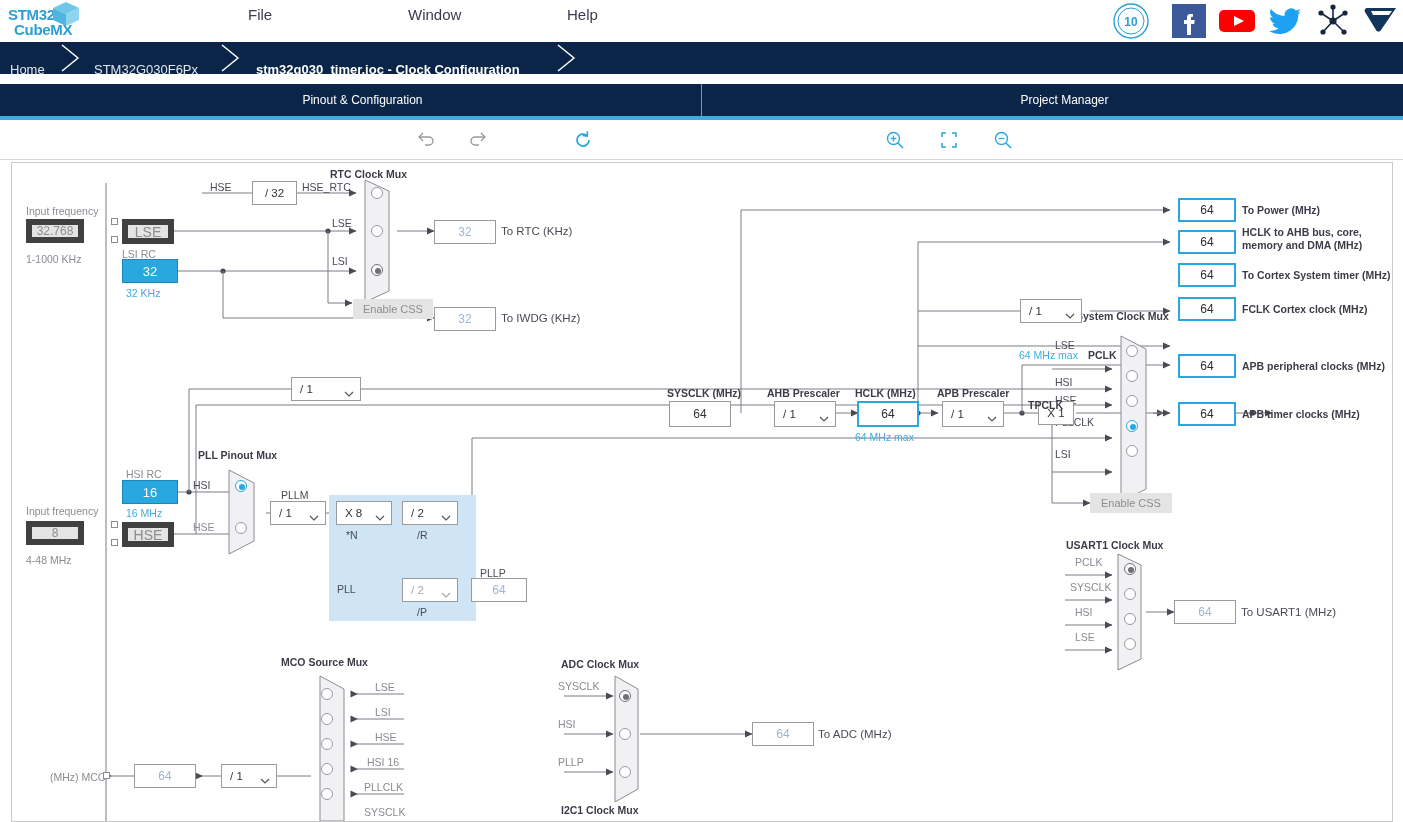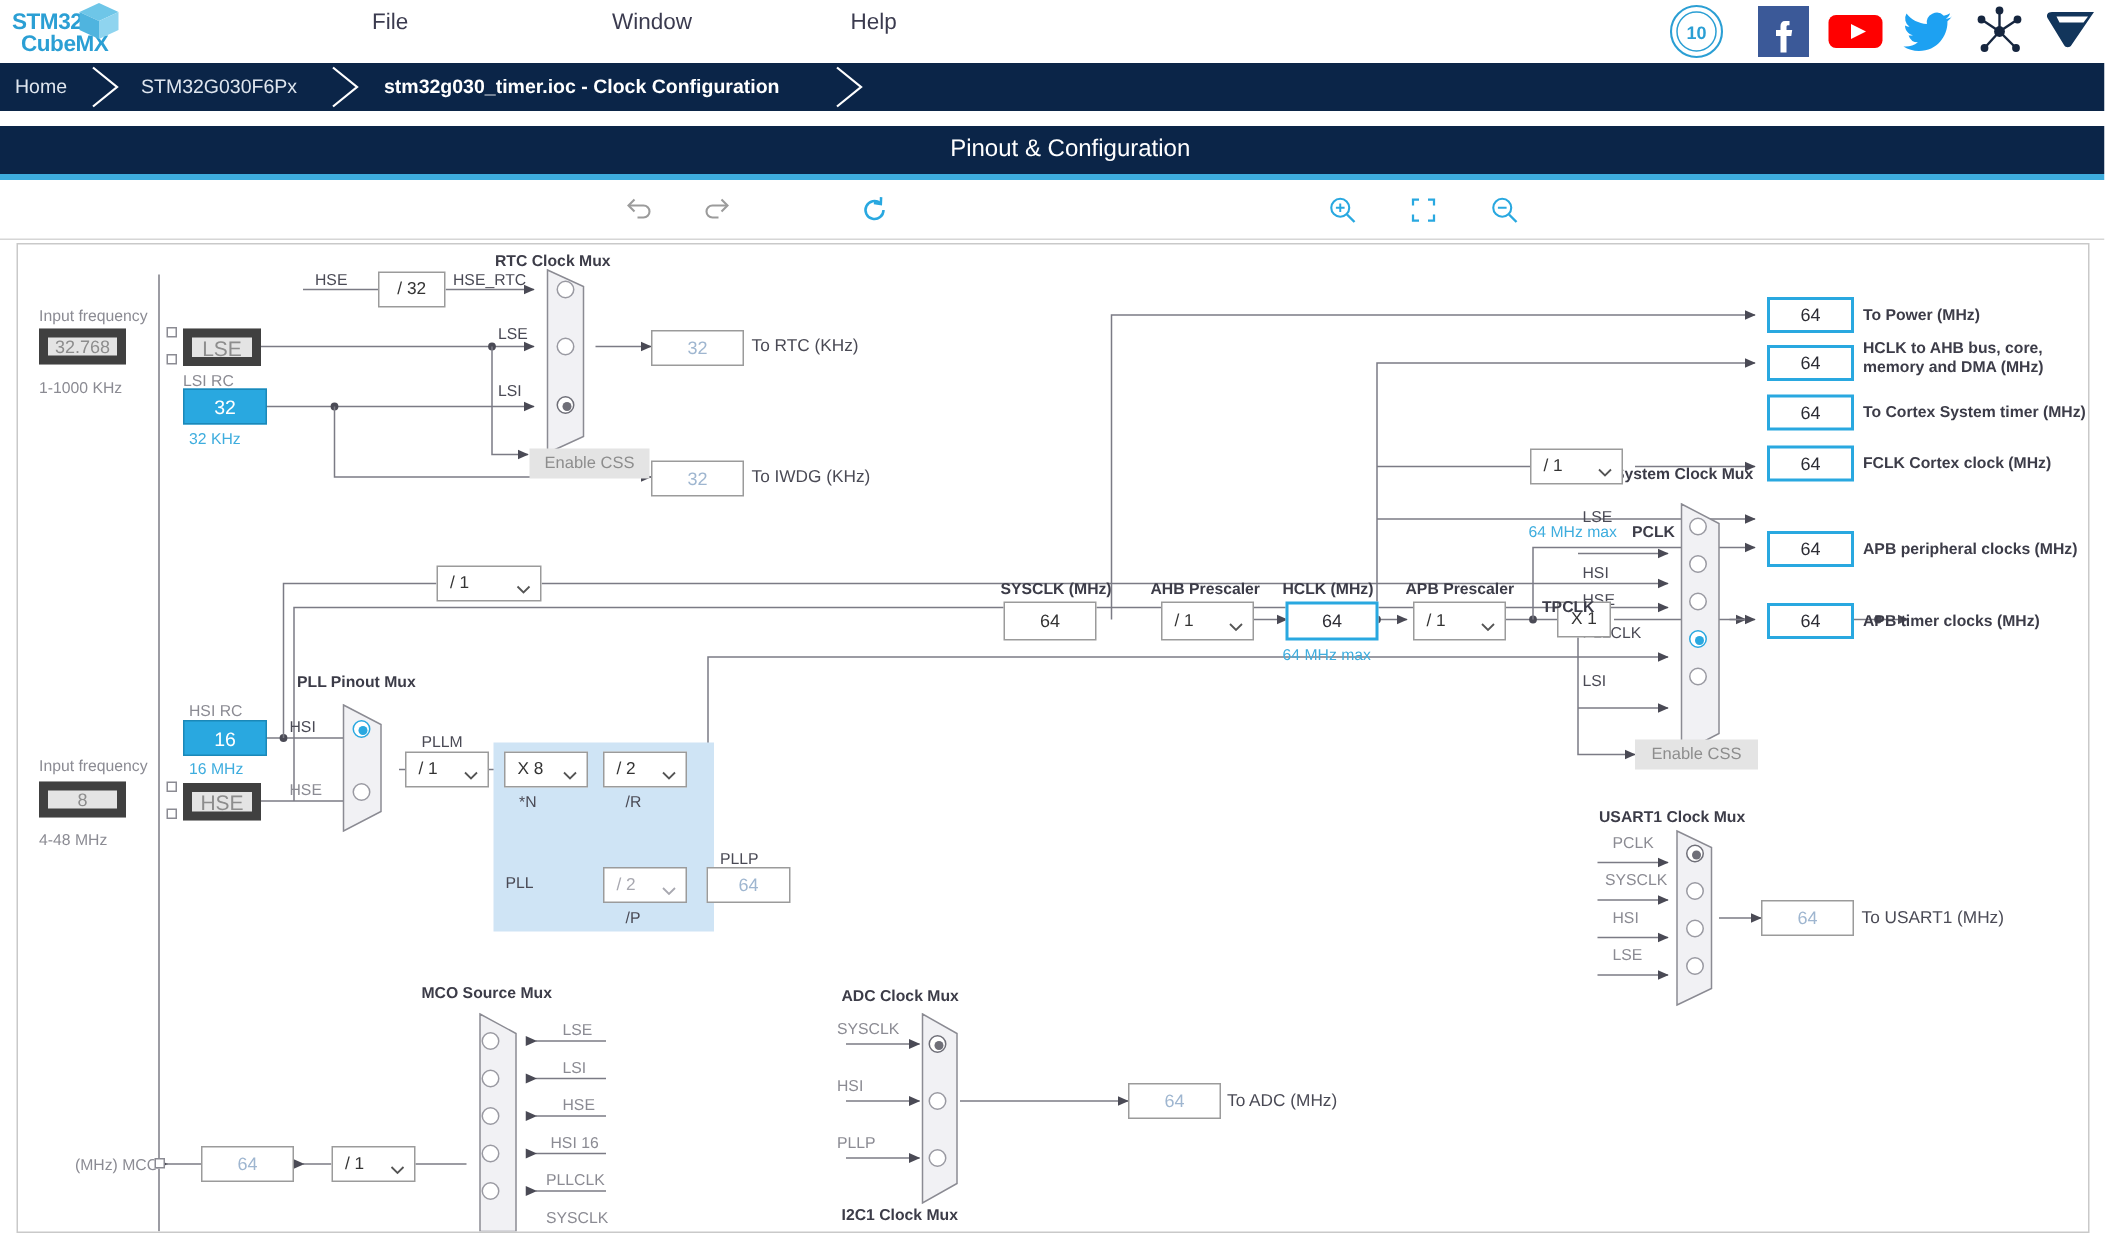--- a/index.html
+++ b/index.html
@@ -40,21 +40,21 @@
   #soc-tw    { left: 1266px; }
   #soc-net   { left: 1314px; }
   #soc-st    { left: 1362px; }
 
   
   .crumbbar {
     position: absolute; left: 0; top: 42px; width: 1403px; height: 32px;
     background: #0b2548;
   }
   .crumb {
-    position: absolute; top: 0; height: 32px; line-height: 32px;
+    position: absolute; top: 12px; height: 32px; line-height: 32px;
     color: #dfe6ef; font-size: 13px; white-space: nowrap;
   }
   #crumb-home { left: 10px; }
   #crumb-part { left: 94px; }
   #crumb-file { left: 256px; color: #ffffff; font-weight: bold; }
   .chev {
     position: absolute; top: 0; width: 26px; height: 32px;
   }
   #chev1 { left: 58px; }
   #chev2 { left: 218px; }
@@ -69,21 +69,21 @@
   }
 
   
   .tabbar {
     position: absolute; left: 0; top: 84px; width: 1403px; height: 32px;
     background: #0b2548;
     display: flex;
   }
   .tab {
     flex: 1 1 0; text-align: center; line-height: 32px;
-    color: #ffffff; font-size: 16px; cursor: pointer;
+    color: #ffffff; font-size: 12px; cursor: pointer;
     border-right: 1px solid #7e97b8;
     padding-left: 24px;
   }
   .tab:last-child { border-right: none; }
   .tab.active { background: #3eadde; }
   .tabunder {
     position: absolute; left: 0; top: 116px; width: 1403px; height: 4px;
     background: #3eadde;
   }
 
@@ -268,20 +268,21 @@
     <span class="chev" id="chev3">
       <svg width="26" height="32" viewBox="0 0 26 32">
           <polyline points="4,3 20,16 4,29" fill="none" stroke="#ffffff" stroke-width="1.5"></polyline>
         </svg>
     </span>
     <button id="generate-code">GENERATE CODE</button>
   </div>
 
   <div class="tabbar">
     <div class="tab">Pinout &amp; Configuration</div>
+    <div class="tab">Project Manager</div>
   </div>
   <div class="tabunder"></div>
 
   <div class="toolbar">
     <span class="tb-btn" id="tb-undo">
       <svg width="22" height="22" viewBox="0 0 22 22">
           <path d="M6 8h9a4 4 0 0 1 0 8h-4" fill="none" stroke="#9b9b9b" stroke-width="1.4"></path>
           <polyline points="9,4 5,8 9,12" fill="none" stroke="#9b9b9b" stroke-width="1.4"></polyline>
         </svg>
     </span>

